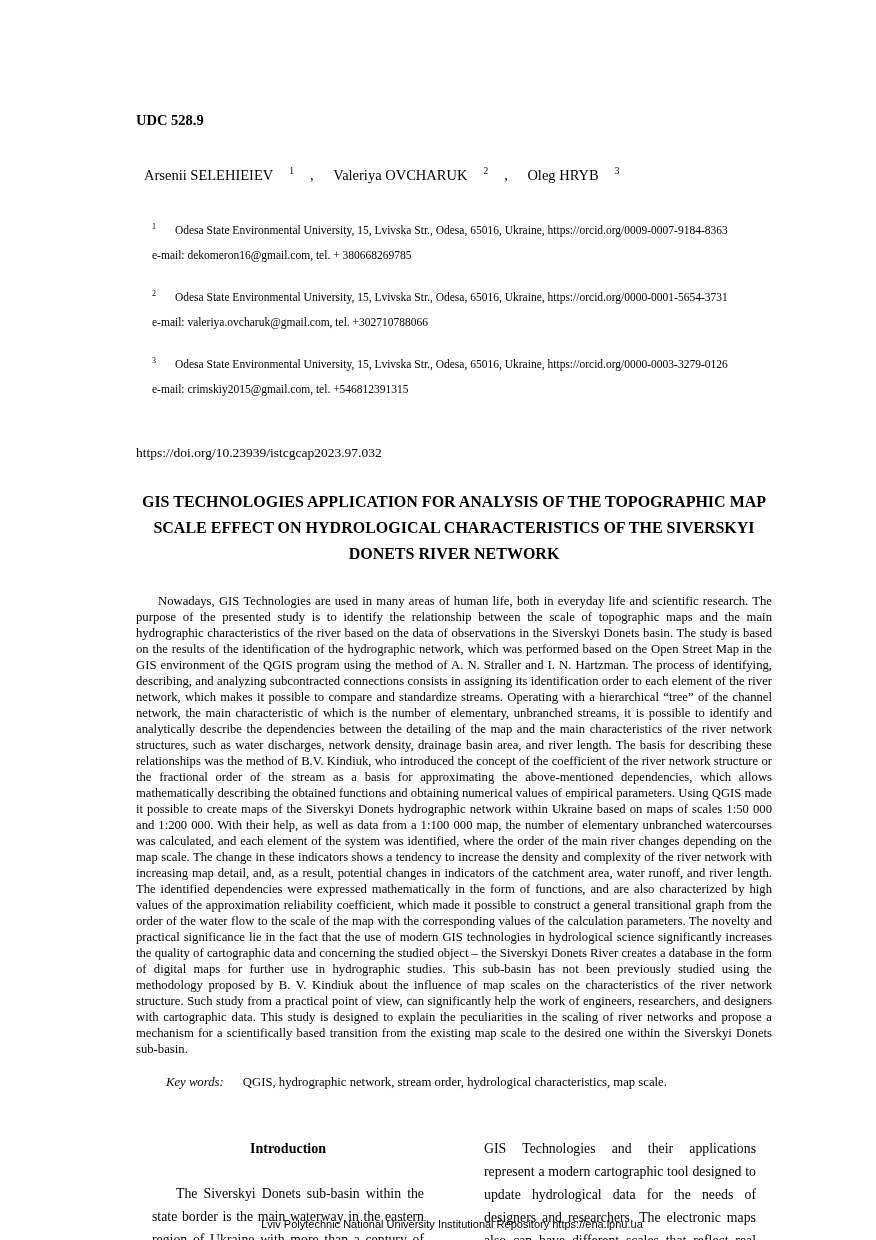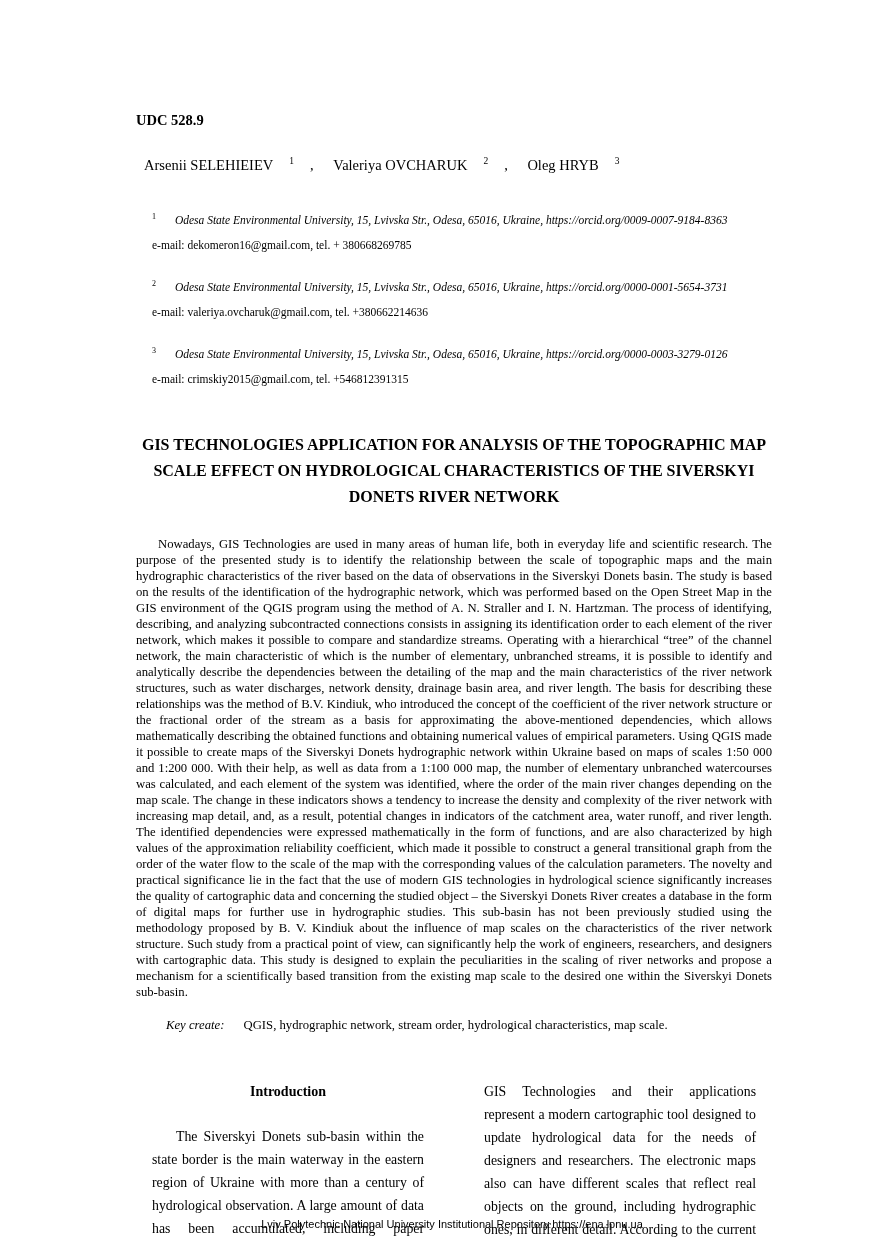--- a/index.html
+++ b/index.html
@@ -11,27 +11,27 @@
     background: #ffffff;
     color: #000000;
     font-family: "Liberation Serif", serif;
     overflow: hidden;
     margin: 0 auto;
   }
   .content { padding: 80px 104px 0 104px; }
 
   .udc { font-weight: bold; font-size: 14.5px; }
 
-  .authors { margin-top: 12px; font-size: 14.5px; }
+  .authors { margin-top: 22px; font-size: 14.5px; }
   .authors sup { font-size: 9.5px; vertical-align: super; line-height: 0; }
 
   .affils { margin-top: 14px; font-size: 11.5px; line-height: 17.4px; }
   .affil { margin: 0; }
   .affil sup { font-size: 8px; vertical-align: super; line-height: 0; }
-  .affil-line { display: inline; font-style: italic; }
+  .affil-line { display: inline; }
   .affil-contact { display: block; }
 
   .doi { margin-top: 15px; font-size: 13.5px; }
 
   .paper-title {
     margin-top: 20px;
     padding: 0 6px;
     text-align: center;
     font-weight: bold;
     font-size: 16px;
@@ -84,30 +84,31 @@
 
 <div class="page">
   <div class="content">
 
     <p class="udc">UDC 528.9</p>
 
     <p class="authors"><span>Arsenii SELEHIEIEV</span><sup>1</sup><span>, </span><span>Valeriya OVCHARUK</span><sup>2</sup><span>, </span><span>Oleg HRYB</span><sup>3</sup></p>
 
     <div class="affils">
       <p class="affil"><sup>1</sup><span class="affil-line"> Odesa State Environmental University, 15, Lvivska Str., Odesa, 65016, Ukraine, https://orcid.org/0009-0007-9184-8363</span><span class="affil-contact">e-mail: dekomeron16@gmail.com, tel. + 380668269785</span></p>
-      <p class="affil"><sup>2</sup><span class="affil-line"> Odesa State Environmental University, 15, Lvivska Str., Odesa, 65016, Ukraine, https://orcid.org/0000-0001-5654-3731</span><span class="affil-contact">e-mail: valeriya.ovcharuk@gmail.com, tel. +380662214636</span></p>
+      <p class="affil"><sup>2</sup><span class="affil-line"> Odesa State Environmental University, 15, Lvivska Str., Odesa, 65016, Ukraine, https://orcid.org/0000-0001-5654-3731</span><span class="affil-contact">e-mail: valeriya.ovcharuk@gmail.com, tel. +302710788066</span></p>
       <p class="affil"><sup>3</sup><span class="affil-line"> Odesa State Environmental University, 15, Lvivska Str., Odesa, 65016, Ukraine, https://orcid.org/0000-0003-3279-0126</span><span class="affil-contact">e-mail: crimskiy2015@gmail.com, tel. +546812391315</span></p>
     </div>
 
+    <p class="doi">https://doi.org/10.23939/istcgcap2023.97.032</p>
 
     <h1 class="paper-title">GIS TECHNOLOGIES APPLICATION FOR ANALYSIS OF THE TOPOGRAPHIC MAP SCALE EFFECT ON HYDROLOGICAL CHARACTERISTICS OF THE SIVERSKYI DONETS RIVER NETWORK</h1>
 
     <p class="abstract">Nowadays, GIS Technologies are used in many areas of human life, both in everyday life and scientific research. The purpose of the presented study is to identify the relationship between the scale of topographic maps and the main hydrographic characteristics of the river based on the data of observations in the Siverskyi Donets basin. The study is based on the results of the identification of the hydrographic network, which was performed based on the Open Street Map in the GIS environment of the QGIS program using the method of A. N. Straller and I. N. Hartzman. The process of identifying, describing, and analyzing subcontracted connections consists in assigning its identification order to each element of the river network, which makes it possible to compare and standardize streams. Operating with a hierarchical “tree” of the channel network, the main characteristic of which is the number of elementary, unbranched streams, it is possible to identify and analytically describe the dependencies between the detailing of the map and the main characteristics of the river network structures, such as water discharges, network density, drainage basin area, and river length. The basis for describing these relationships was the method of B.V. Kindiuk, who introduced the concept of the coefficient of the river network structure or the fractional order of the stream as a basis for approximating the above-mentioned dependencies, which allows mathematically describing the obtained functions and obtaining numerical values of empirical parameters. Using QGIS made it possible to create maps of the Siverskyi Donets hydrographic network within Ukraine based on maps of scales 1:50 000 and 1:200 000. With their help, as well as data from a 1:100 000 map, the number of elementary unbranched watercourses was calculated, and each element of the system was identified, where the order of the main river changes depending on the map scale. The change in these indicators shows a tendency to increase the density and complexity of the river network with increasing map detail, and, as a result, potential changes in indicators of the catchment area, water runoff, and river length. The identified dependencies were expressed mathematically in the form of functions, and are also characterized by high values of the approximation reliability coefficient, which made it possible to construct a general transitional graph from the order of the water flow to the scale of the map with the corresponding values of the calculation parameters. The novelty and practical significance lie in the fact that the use of modern GIS technologies in hydrological science significantly increases the quality of cartographic data and concerning the studied object – the Siverskyi Donets River creates a database in the form of digital maps for further use in hydrographic studies. This sub-basin has not been previously studied using the methodology proposed by B. V. Kindiuk about the influence of map scales on the characteristics of the river network structure. Such study from a practical point of view, can significantly help the work of engineers, researchers, and designers with cartographic data. This study is designed to explain the peculiarities in the scaling of river networks and propose a mechanism for a scientifically based transition from the existing map scale to the desired one within the Siverskyi Donets sub-basin.</p>
 
-    <p class="keywords"><i class="kw-label">Key create:</i><span> QGIS, hydrographic network, stream order, hydrological characteristics, map scale.</span></p>
+    <p class="keywords"><i class="kw-label">Key words:</i><span> QGIS, hydrographic network, stream order, hydrological characteristics, map scale.</span></p>
 
     <div class="intro">
       <div class="col">
         <p class="intro-heading">Introduction</p>
         <p class="indent">The Siverskyi Donets sub-basin within the state border is the main waterway in the eastern region of Ukraine with more than a century of hydrological observation. A large amount of data has been accumulated, including paper cartographic data, which may be less comfortable for practical use. Therefore,</p>
       </div>
       <div class="col">
         <p>GIS Technologies and their applications represent a modern cartographic tool designed to update hydrological data for the needs of designers and researchers. The electronic maps also can have different scales that reflect real objects on the ground, including hydrographic ones, in different detail. According to the current regulatory requirements of Ukraine [Regulations, 1999], state</p>
       </div>
     </div>

